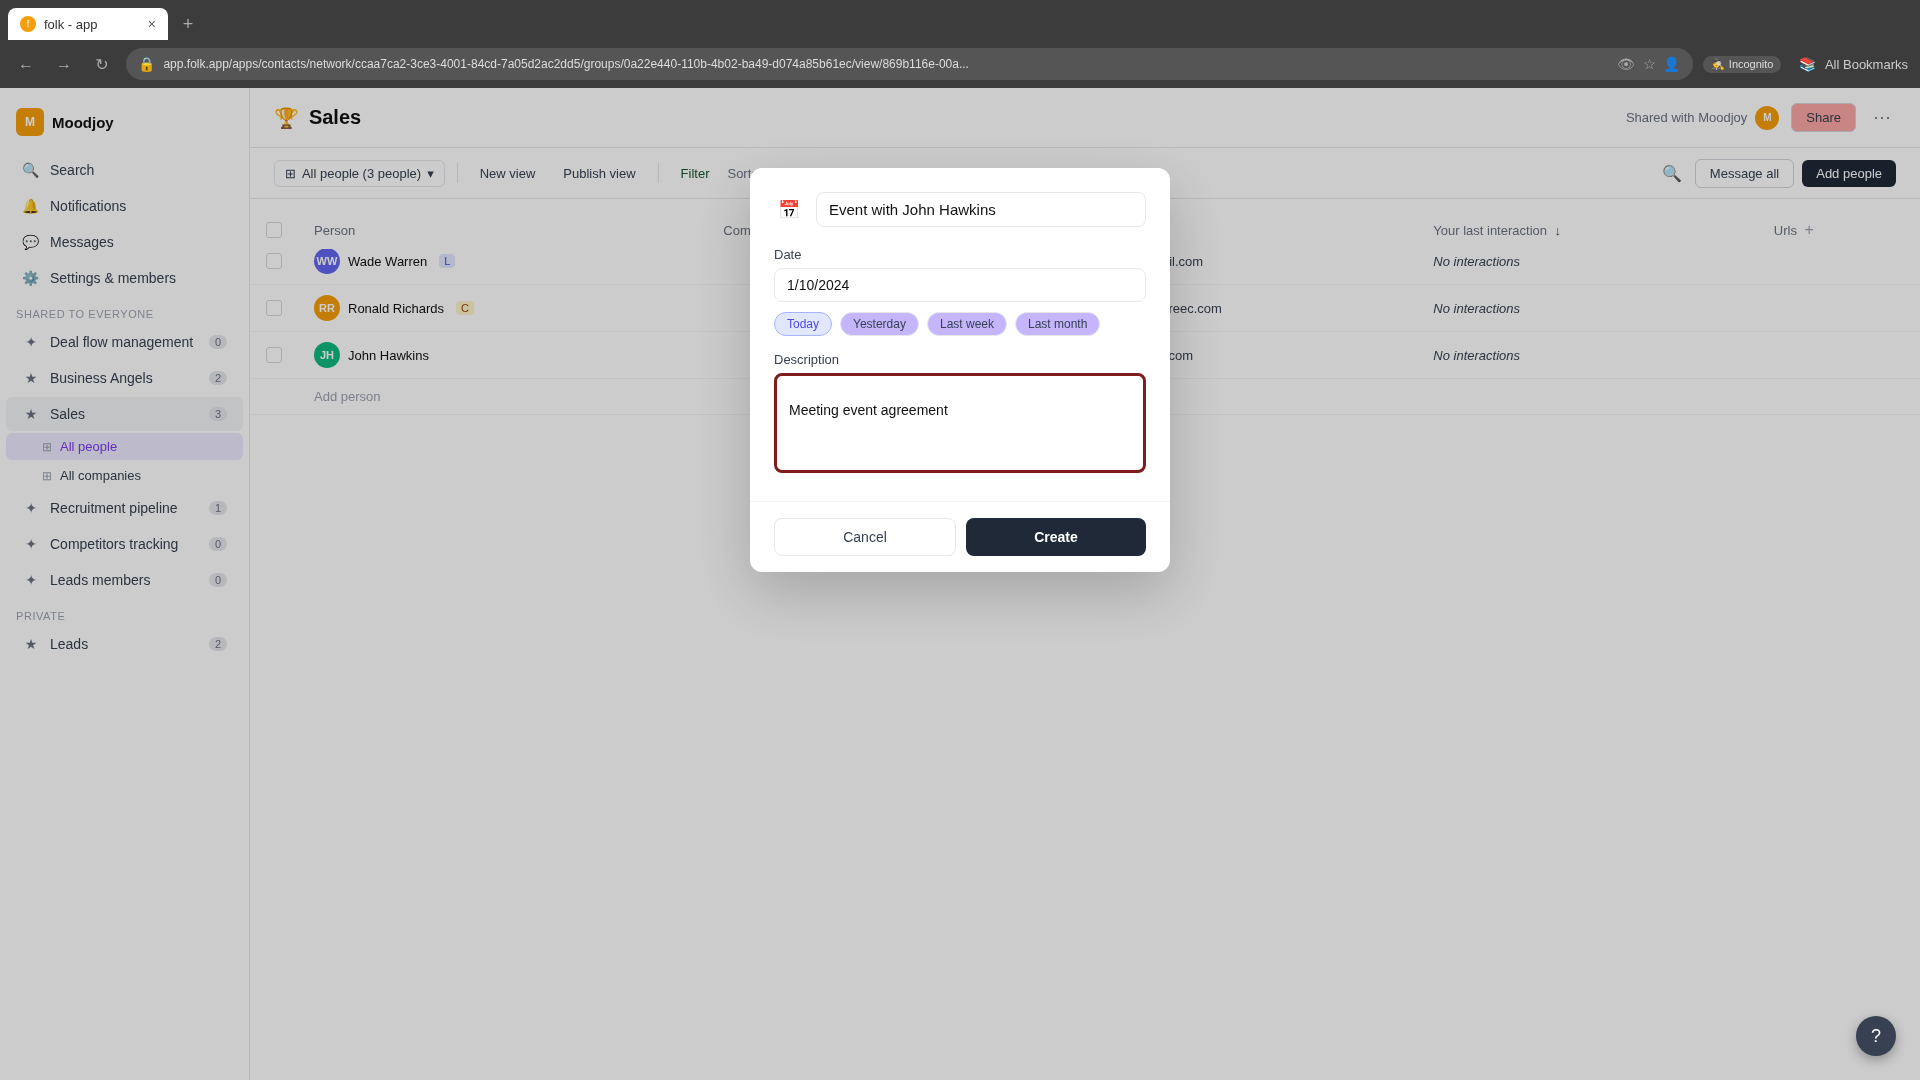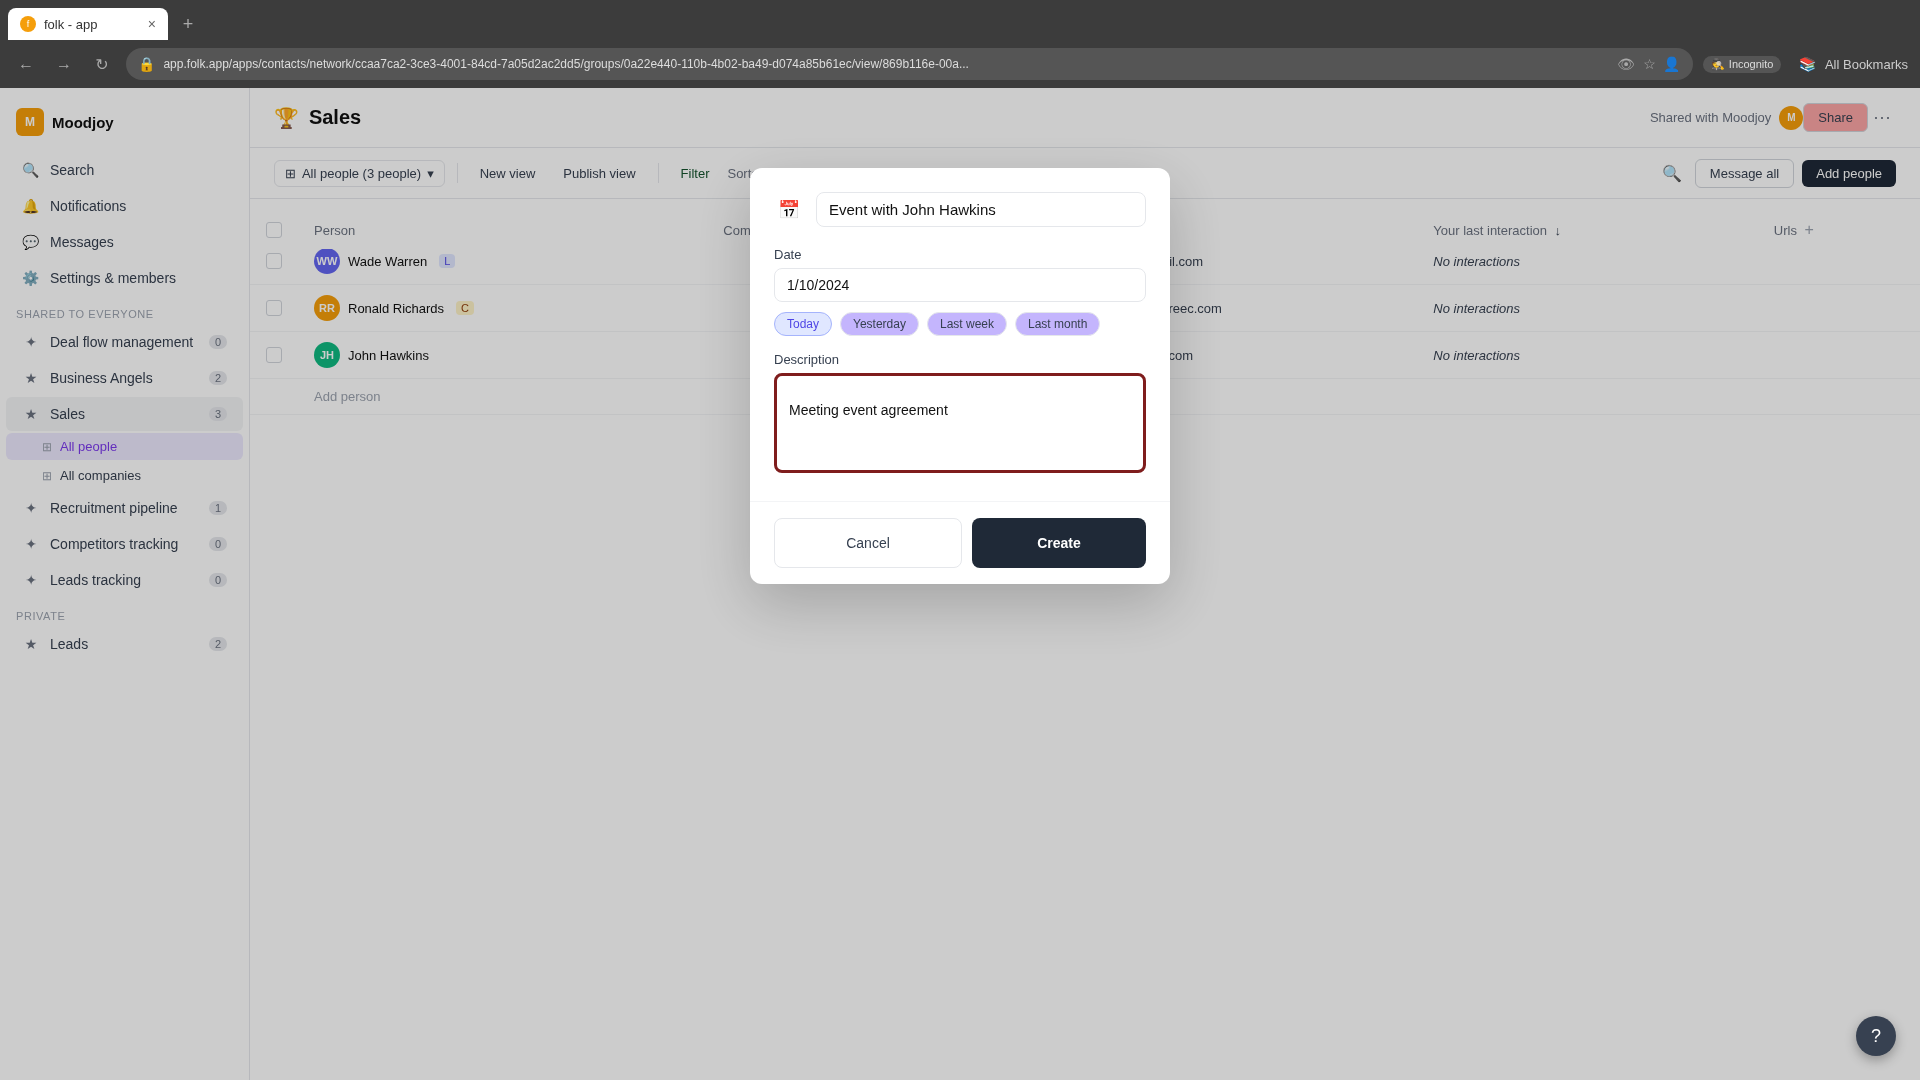--- a/index.html
+++ b/index.html
@@ -43,21 +43,21 @@
     .sidebar-sub-icon { font-size: 12px; color: #9ca3af; }
 
     
     .main-content { flex: 1; background: #ffffff; display: flex; flex-direction: column; overflow: hidden; }
 
     
     .top-bar { display: flex; align-items: center; padding: 0 24px; height: 60px; border-bottom: 1px solid #e5e7eb; gap: 12px; }
     .page-title-area { display: flex; align-items: center; gap: 10px; flex: 1; }
     .page-icon { font-size: 20px; }
     .page-title { font-size: 20px; font-weight: 600; color: #111; }
-    .top-bar-actions { display: flex; align-items: center; gap: 0; }
+    .top-bar-actions { display: flex; align-items: center; gap: 12px; }
     .shared-with { display: flex; align-items: center; gap: 8px; color: #6b7280; font-size: 13px; }
     .shared-avatar { width: 24px; height: 24px; background: #f59e0b; border-radius: 50%; display: flex; align-items: center; justify-content: center; font-size: 10px; color: white; font-weight: bold; }
     .share-btn { background: #fca5a5; border: 1px solid #d1d5db; border-radius: 6px; padding: 6px 14px; font-size: 13px; color: #374151; cursor: pointer; font-weight: 500; }
     .more-btn { width: 28px; height: 28px; border: none; background: transparent; cursor: pointer; display: flex; align-items: center; justify-content: center; color: #6b7280; font-size: 18px; border-radius: 4px; }
 
     
     .toolbar { display: flex; align-items: center; padding: 10px 24px; border-bottom: 1px solid #e5e7eb; gap: 8px; }
     .view-selector { display: flex; align-items: center; gap: 6px; padding: 5px 10px; border: 1px solid #e5e7eb; border-radius: 6px; cursor: pointer; font-size: 13px; color: #374151; background: white; }
     .toolbar-divider { width: 1px; height: 20px; background: #e5e7eb; margin: 0 4px; }
     .toolbar-btn { padding: 5px 10px; border-radius: 6px; font-size: 13px; color: #374151; cursor: pointer; background: transparent; border: none; }
@@ -92,21 +92,21 @@
     .event-title-row { display: flex; align-items: center; gap: 10px; margin-bottom: 20px; }
     .calendar-icon { width: 32px; height: 32px; display: flex; align-items: center; justify-content: center; font-size: 18px; color: #6b7280; flex-shrink: 0; }
     .event-title-input { flex: 1; border: 1px solid #e5e7eb; border-radius: 8px; padding: 8px 12px; font-size: 15px; color: #111; outline: none; font-family: inherit; }
     .form-label { font-size: 13px; font-weight: 500; color: #374151; margin-bottom: 6px; }
     .date-input { width: 100%; border: 1px solid #e5e7eb; border-radius: 8px; padding: 8px 12px; font-size: 14px; color: #111; outline: none; font-family: inherit; margin-bottom: 10px; }
     .date-shortcuts { display: flex; gap: 8px; margin-bottom: 16px; flex-wrap: wrap; }
     .date-shortcut { padding: 4px 12px; border: 1px solid #e5e7eb; border-radius: 20px; font-size: 12px; color: #374151; cursor: pointer; background: #c4b5fd; }
     .date-shortcut.active { background: #e0e7ff; border-color: #a5b4fc; color: #4f46e5; }
     .desc-textarea { width: 100%; border: 3px solid #7f1d1d; border-radius: 8px; padding: 26px 12px; font-size: 14px; color: #111; outline: none; font-family: inherit; resize: none; height: 100px; }
     .modal-footer { display: flex; gap: 10px; padding: 16px 24px; border-top: 1px solid #f3f4f6; }
-    .cancel-btn { flex: 1; padding: 16px; border: 1px solid #e5e7eb; border-radius: 8px; font-size: 14px; color: #374151; background: white; cursor: pointer; font-family: inherit; font-weight: 500; }
+    .cancel-btn { flex: 1; padding: 10px; border: 1px solid #e5e7eb; border-radius: 8px; font-size: 14px; color: #374151; background: white; cursor: pointer; font-family: inherit; font-weight: 500; }
     .create-btn { flex: 1; padding: 10px; border: none; border-radius: 8px; font-size: 14px; color: white; background: #1f2937; cursor: pointer; font-family: inherit; font-weight: 600; }
 
     
     .help-btn { position: fixed; bottom: 24px; right: 24px; width: 40px; height: 40px; background: #374151; border-radius: 50%; display: flex; align-items: center; justify-content: center; color: white; font-size: 18px; cursor: pointer; z-index: 200; box-shadow: 0 4px 12px rgba(0,0,0,0.3); }
   </style>
 </head>
 <body>
 
 <div class="browser-chrome">
   <div class="browser-tabs">
@@ -196,21 +196,21 @@
       <span class="sidebar-item-label">Recruitment pipeline</span>
       <span class="sidebar-item-badge">1</span>
     </div>
     <div class="sidebar-item">
       <span class="sidebar-item-icon">✦</span>
       <span class="sidebar-item-label">Competitors tracking</span>
       <span class="sidebar-item-badge">0</span>
     </div>
     <div class="sidebar-item">
       <span class="sidebar-item-icon">✦</span>
-      <span class="sidebar-item-label">Leads tracking</span>
+      <span class="sidebar-item-label">Leads members</span>
       <span class="sidebar-item-badge">0</span>
     </div>
 
     <div class="sidebar-section-label">Private</div>
     <div class="sidebar-item">
       <span class="sidebar-item-icon">★</span>
       <span class="sidebar-item-label">Leads</span>
       <span class="sidebar-item-badge">2</span>
     </div>
   </div>

